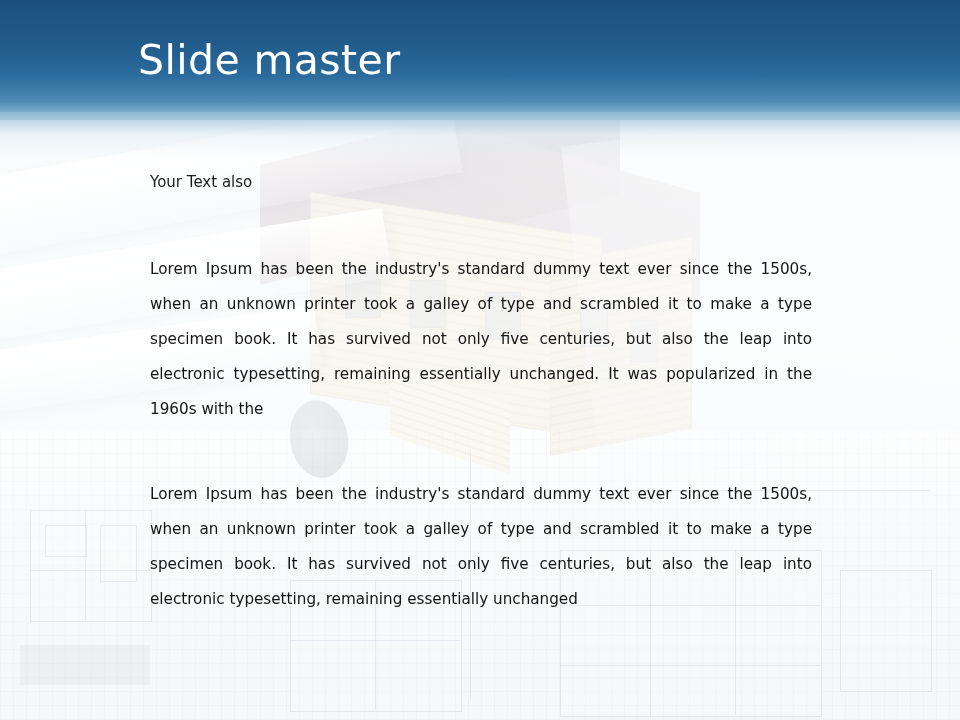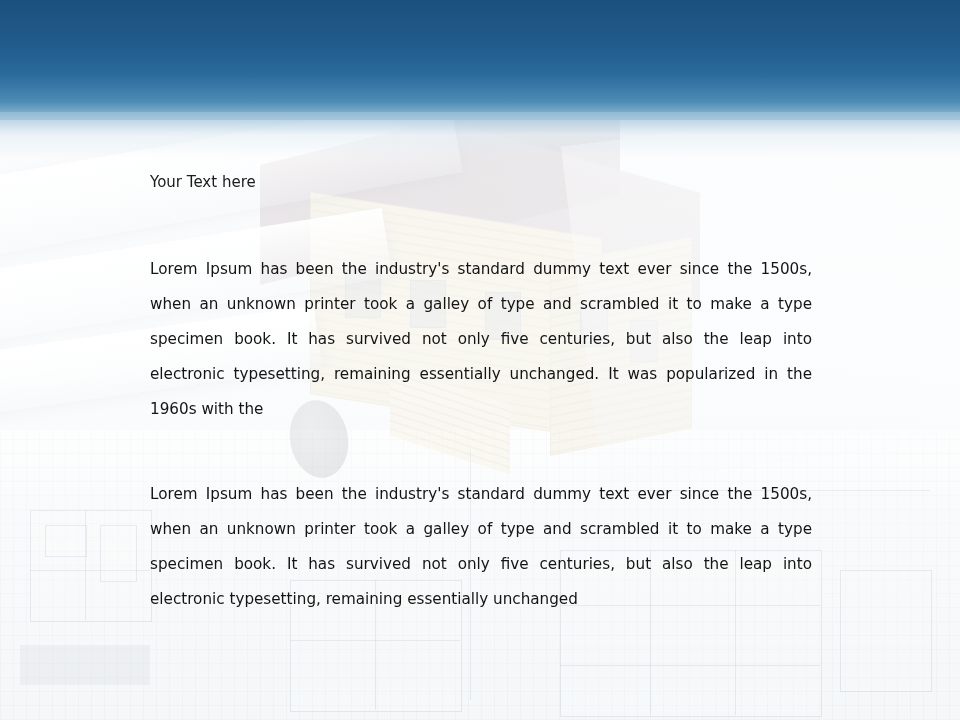--- a/index.html
+++ b/index.html
@@ -238,18 +238,19 @@
   <div class="panel-right"></div>
   <div class="sweep sweep-a"></div>
   <div class="sweep sweep-b"></div>
   <div class="sweep sweep-c"></div>
   <div class="roll-end"></div>
 
   <div class="wash"></div>
 
   <div class="header"></div>
   <div class="header-fade"></div>
-
-  <div class="subtitle">Your Text here</div>
+  <div class="title">Slide master</div>
+
+  <div class="subtitle">Your Text also</div>
   <div class="para para-1">Lorem Ipsum has been the industry's standard dummy text ever since the 1500s, when an unknown printer took a galley of type and scrambled it to make a type specimen book. It has survived not only five centuries, but also the leap into electronic typesetting, remaining essentially unchanged. It was popularized in the 1960s with the</div>
   <div class="para para-2">Lorem Ipsum has been the industry's standard dummy text ever since the 1500s, when an unknown printer took a galley of type and scrambled it to make a type specimen book. It has survived not only five centuries, but also the leap into electronic typesetting, remaining essentially unchanged</div>
 
 </div>
 
 </body></html>

